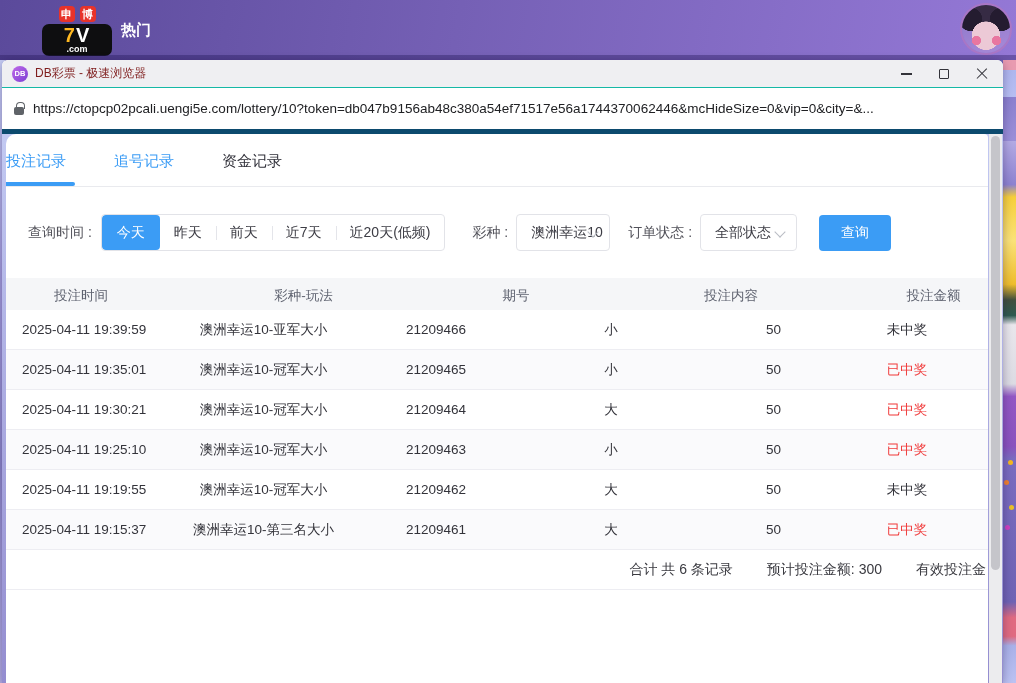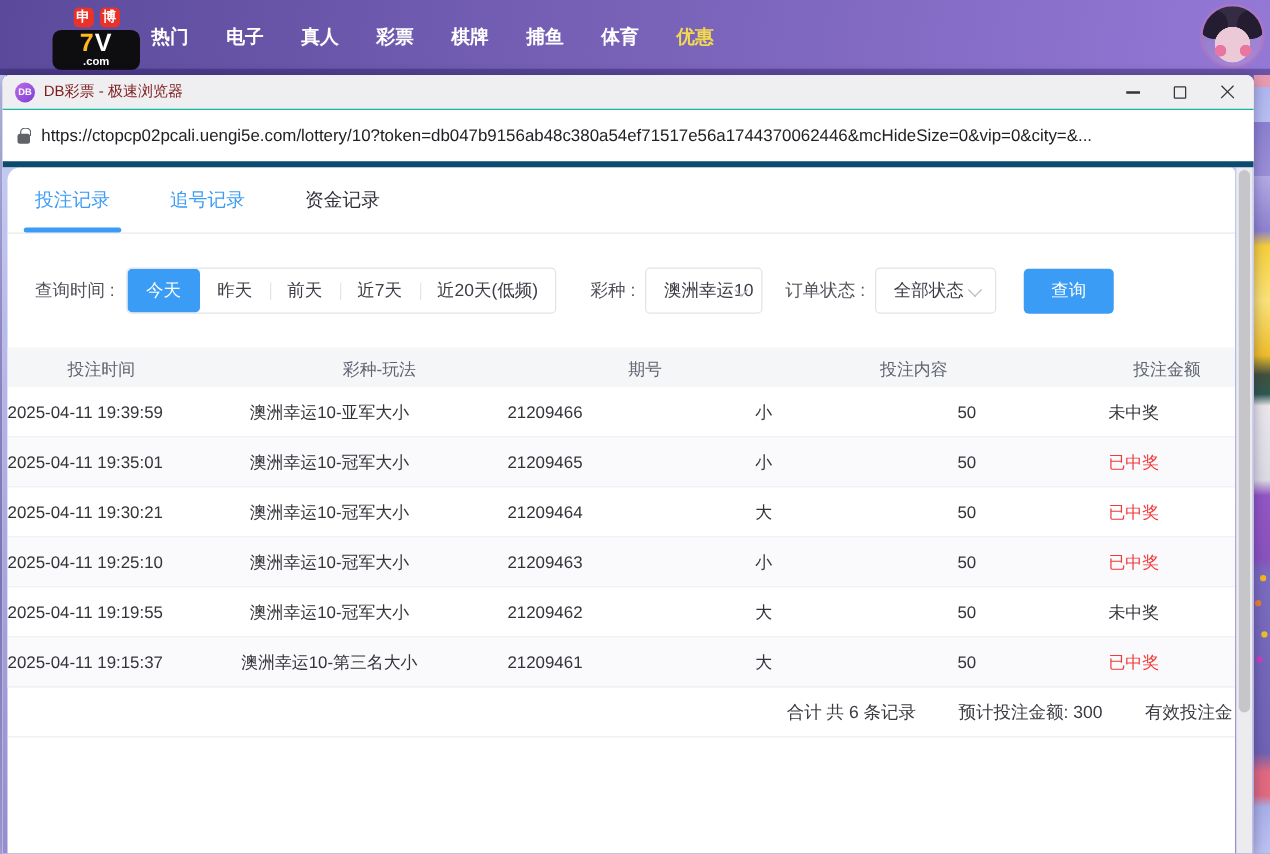--- a/index.html
+++ b/index.html
@@ -13,21 +13,21 @@
   .site-header::after { content:''; position:absolute; left:0; bottom:0; width:100%; height:5px;
     background:rgba(40,25,95,.38); }
   .logo { position:absolute; left:42px; top:6px; width:70px; text-align:center; }
   .logo-badges { display:flex; justify-content:center; gap:5px; }
   .logo-badge { width:16px; height:16px; background:#e8332a; border-radius:4px; color:#fff;
     font-size:11px; font-weight:bold; line-height:16px; text-align:center; }
   .logo-box { margin-top:2px; background:#0e0e10; border-radius:7px; padding:1px 4px 2px; }
   .logo-brand { font-size:20px; font-weight:900; color:#fff; line-height:20px; letter-spacing:1px; }
   .logo-brand .seven { color:#ffb820; }
   .logo-suffix { font-size:9px; font-weight:bold; color:#fff; line-height:9px; }
-  .main-nav { position:absolute; left:106px; top:0; height:60px; display:flex; }
+  .main-nav { position:absolute; left:106px; top:0; height:60px; display:flex;flex-direction:column; }
   .nav-item { width:60px; text-align:center; line-height:60px; color:#fff; font-size:15px;
     font-weight:bold; cursor:pointer; }
   .nav-item.highlight { color:#f3d94f; }
   .avatar { position:absolute; right:6px; top:5px; width:48px; height:48px; border-radius:50%;
     background:
       radial-gradient(circle at 30% 74%, #e876a0 0 9%, transparent 10%),
       radial-gradient(circle at 72% 74%, #e876a0 0 9%, transparent 10%),
       radial-gradient(circle at 50% 64%, #ecc9d6 0 36%, transparent 37%),
       radial-gradient(circle at 18% 30%, #241c30 0 22%, transparent 23%),
       radial-gradient(circle at 82% 30%, #241c30 0 22%, transparent 23%),
@@ -87,21 +87,21 @@
   .url-text { font-size:13.5px; color:#202124; white-space:nowrap; overflow:hidden; }
 
   
   .page { position:relative; flex:1; background:linear-gradient(180deg,#c2c9f2,#948dd0); overflow:hidden; }
   .card { position:absolute; left:4px; top:0; right:15px; bottom:0; background:#fff;
     border-radius:10px 4px 0 0; overflow:hidden; }
   .scrollbar { position:absolute; right:1px; top:0; bottom:0; width:13px; background:#ececee; }
   .scroll-thumb { position:absolute; left:2px; top:2px; width:9px; height:79%;
     background:#c5c5ca; border-radius:5px; }
 
-  .tabs-row { height:53px; display:flex; align-items:stretch; padding-left:22px; gap:48px;
+  .tabs-row { height:53px; display:flex; align-items:stretch; gap:48px;
     border-bottom:1px solid #e9eaee; }
   .tab { position:relative; font-size:15px; color:#2f2f38; line-height:53px; cursor:pointer; }
   .tab.blue { color:#3b9cf5; }
   .tab.active::after { content:''; position:absolute; left:50%; transform:translateX(-50%);
     bottom:0; width:78px; height:4px; border-radius:2px; background:#3b9cf5; }
 
   .filters { margin-top:27px; padding-left:22px; display:flex; align-items:center; height:37px;
     font-size:14px; }
   .flt-label { color:#52525a; flex:none; }
   .time-group { display:flex; align-items:center; height:37px; border:1px solid #e2e3e8;
@@ -126,21 +126,21 @@
 
   .bet-table { margin-top:27px; }
   .thead, .trow { display:grid; grid-template-columns:150px 215px 130px 220px 105px 1fr;
     align-items:center; }
   .thead { height:32px; background:#f5f6f8; color:#5f6370; font-size:13.5px;gap:40px; }
   .th { text-align:center; }
   .trow { height:40px; border-bottom:1px solid #ededf2; font-size:13.5px; color:#33333a;
     background:#fff; }
   .trow:nth-child(even) { background:#fafafc; }
   .td { text-align:center; }
-  .td-bet_time { text-align:left; }
+  .td-bet_time { text-align:left; padding-left:16px; }
   .td-status.won { color:#f03b3b; }
 
   .tfoot { display:flex; justify-content:flex-end; align-items:center; gap:34px; height:40px;
     border-bottom:1px solid #ededf2; font-size:14px; color:#3a3a40; padding-right:2px;
     white-space:nowrap; overflow:hidden; }
 </style>
 </head>
 <body>
 
 <div class="screen">

